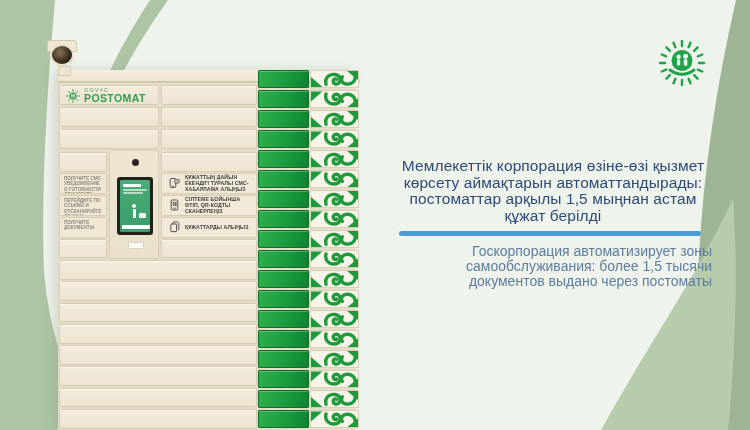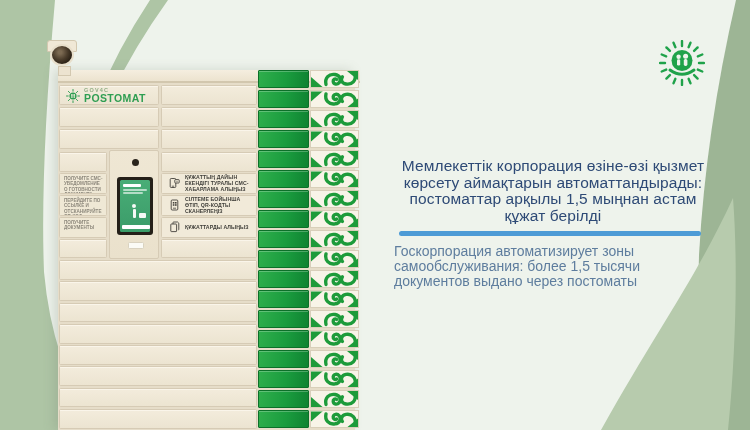--- a/index.html
+++ b/index.html
@@ -17,21 +17,21 @@
   
   #corner-emblem { left:659px; top:40px; width:46px; height:46px; }
 
   
   #text-block { left:394px; top:158px; width:318px; text-align:center; }
   #headline {
     font-size:15.5px; line-height:16.6px; font-weight:normal;
     color:#2e4a76; letter-spacing:0.1px;
   }
   #divider { left:399px; top:231px; width:302px; height:4.5px; border-radius:2.5px; background:#4d9bd6; }
-  #subheadline-wrap { left:394px; top:244px; width:318px; text-align:left; }
+  #subheadline-wrap { left:394px; top:244px; width:318px; text-align:right; }
   #subheadline { font-size:14px; line-height:15px; color:#5e7d9e; }
 
   
   #machine {
     left:58px; top:70px; width:297px; height:360px;
     background:#e6ddc9;
     box-shadow:-4px 0 10px rgba(120,130,110,0.25);
   }
   .cap {
     left:0; top:0; width:302px; height:13px;

